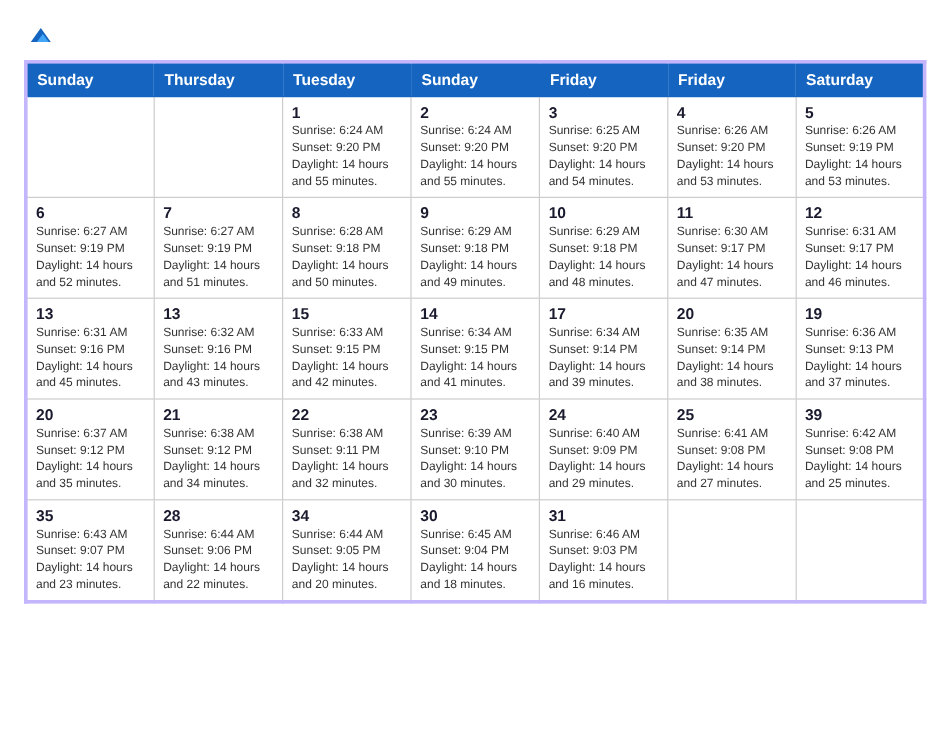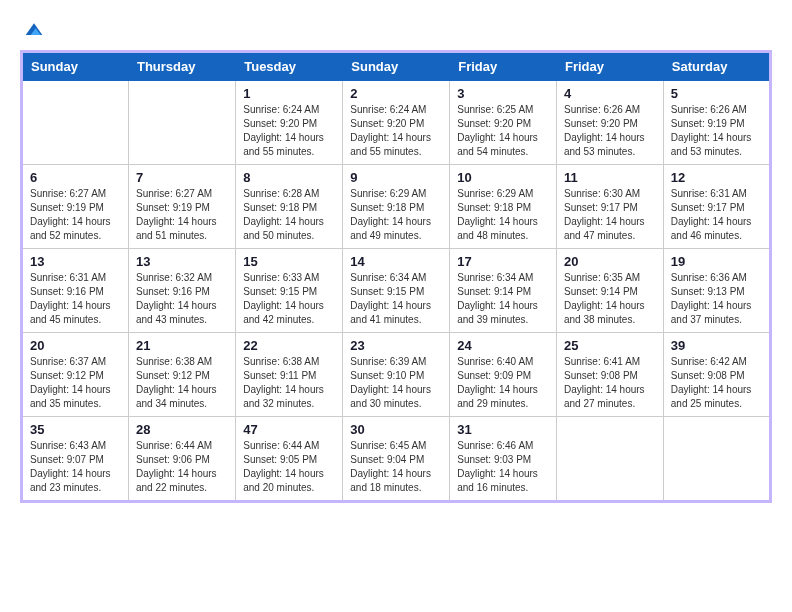--- a/index.html
+++ b/index.html
@@ -237,21 +237,21 @@
       <tr>
         <td>
           <span class="day-number">35</span>
           <div class="day-info">Sunrise: 6:43 AM<br>Sunset: 9:07 PM<br>Daylight: 14 hours and 23 minutes.</div>
         </td>
         <td>
           <span class="day-number">28</span>
           <div class="day-info">Sunrise: 6:44 AM<br>Sunset: 9:06 PM<br>Daylight: 14 hours and 22 minutes.</div>
         </td>
         <td>
-          <span class="day-number">47</span>
+          <span class="day-number">34</span>
           <div class="day-info">Sunrise: 6:44 AM<br>Sunset: 9:05 PM<br>Daylight: 14 hours and 20 minutes.</div>
         </td>
         <td>
           <span class="day-number">30</span>
           <div class="day-info">Sunrise: 6:45 AM<br>Sunset: 9:04 PM<br>Daylight: 14 hours and 18 minutes.</div>
         </td>
         <td>
           <span class="day-number">31</span>
           <div class="day-info">Sunrise: 6:46 AM<br>Sunset: 9:03 PM<br>Daylight: 14 hours and 16 minutes.</div>
         </td>

